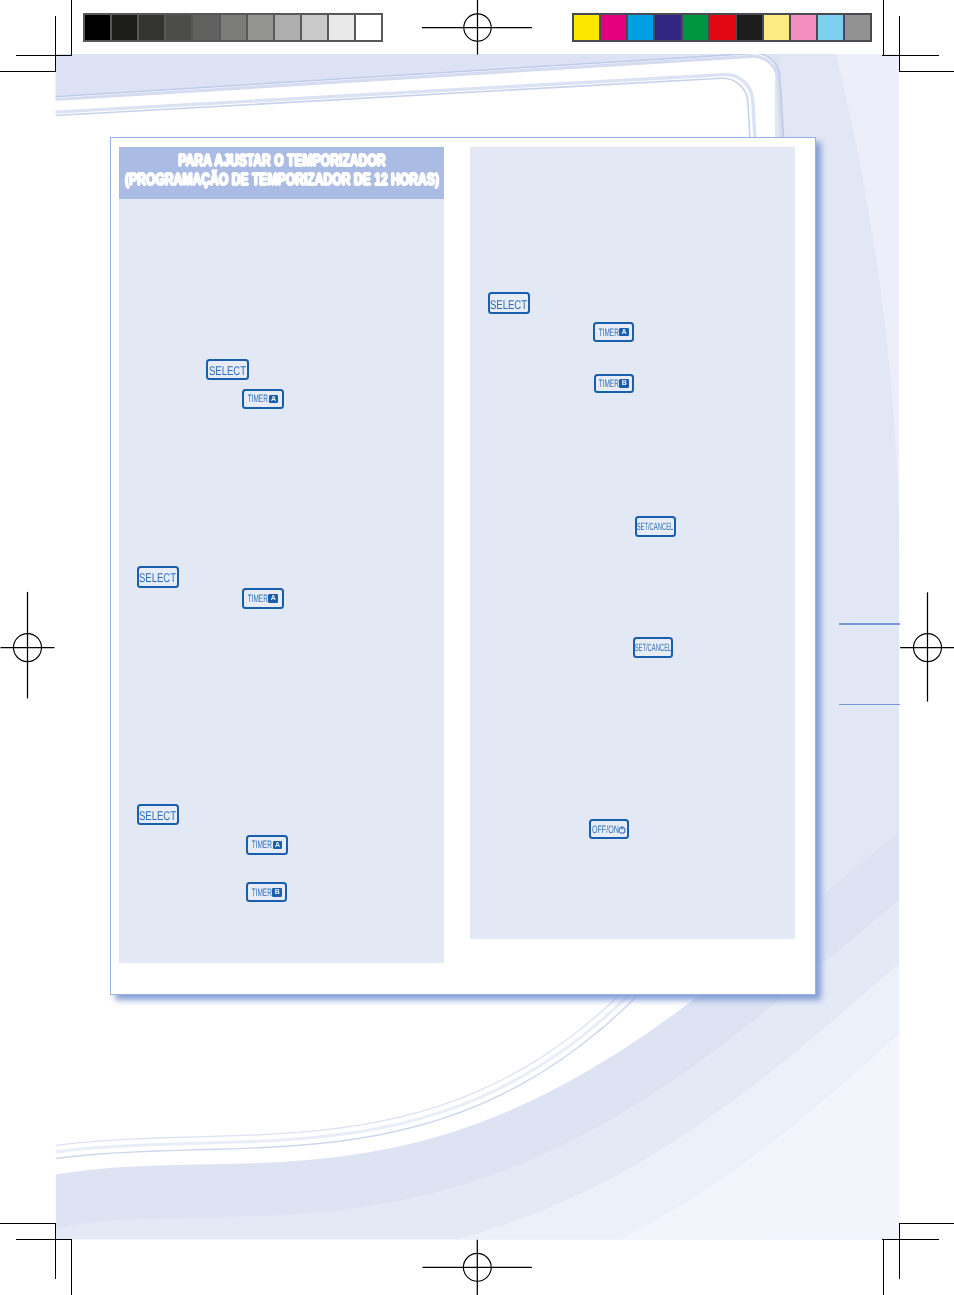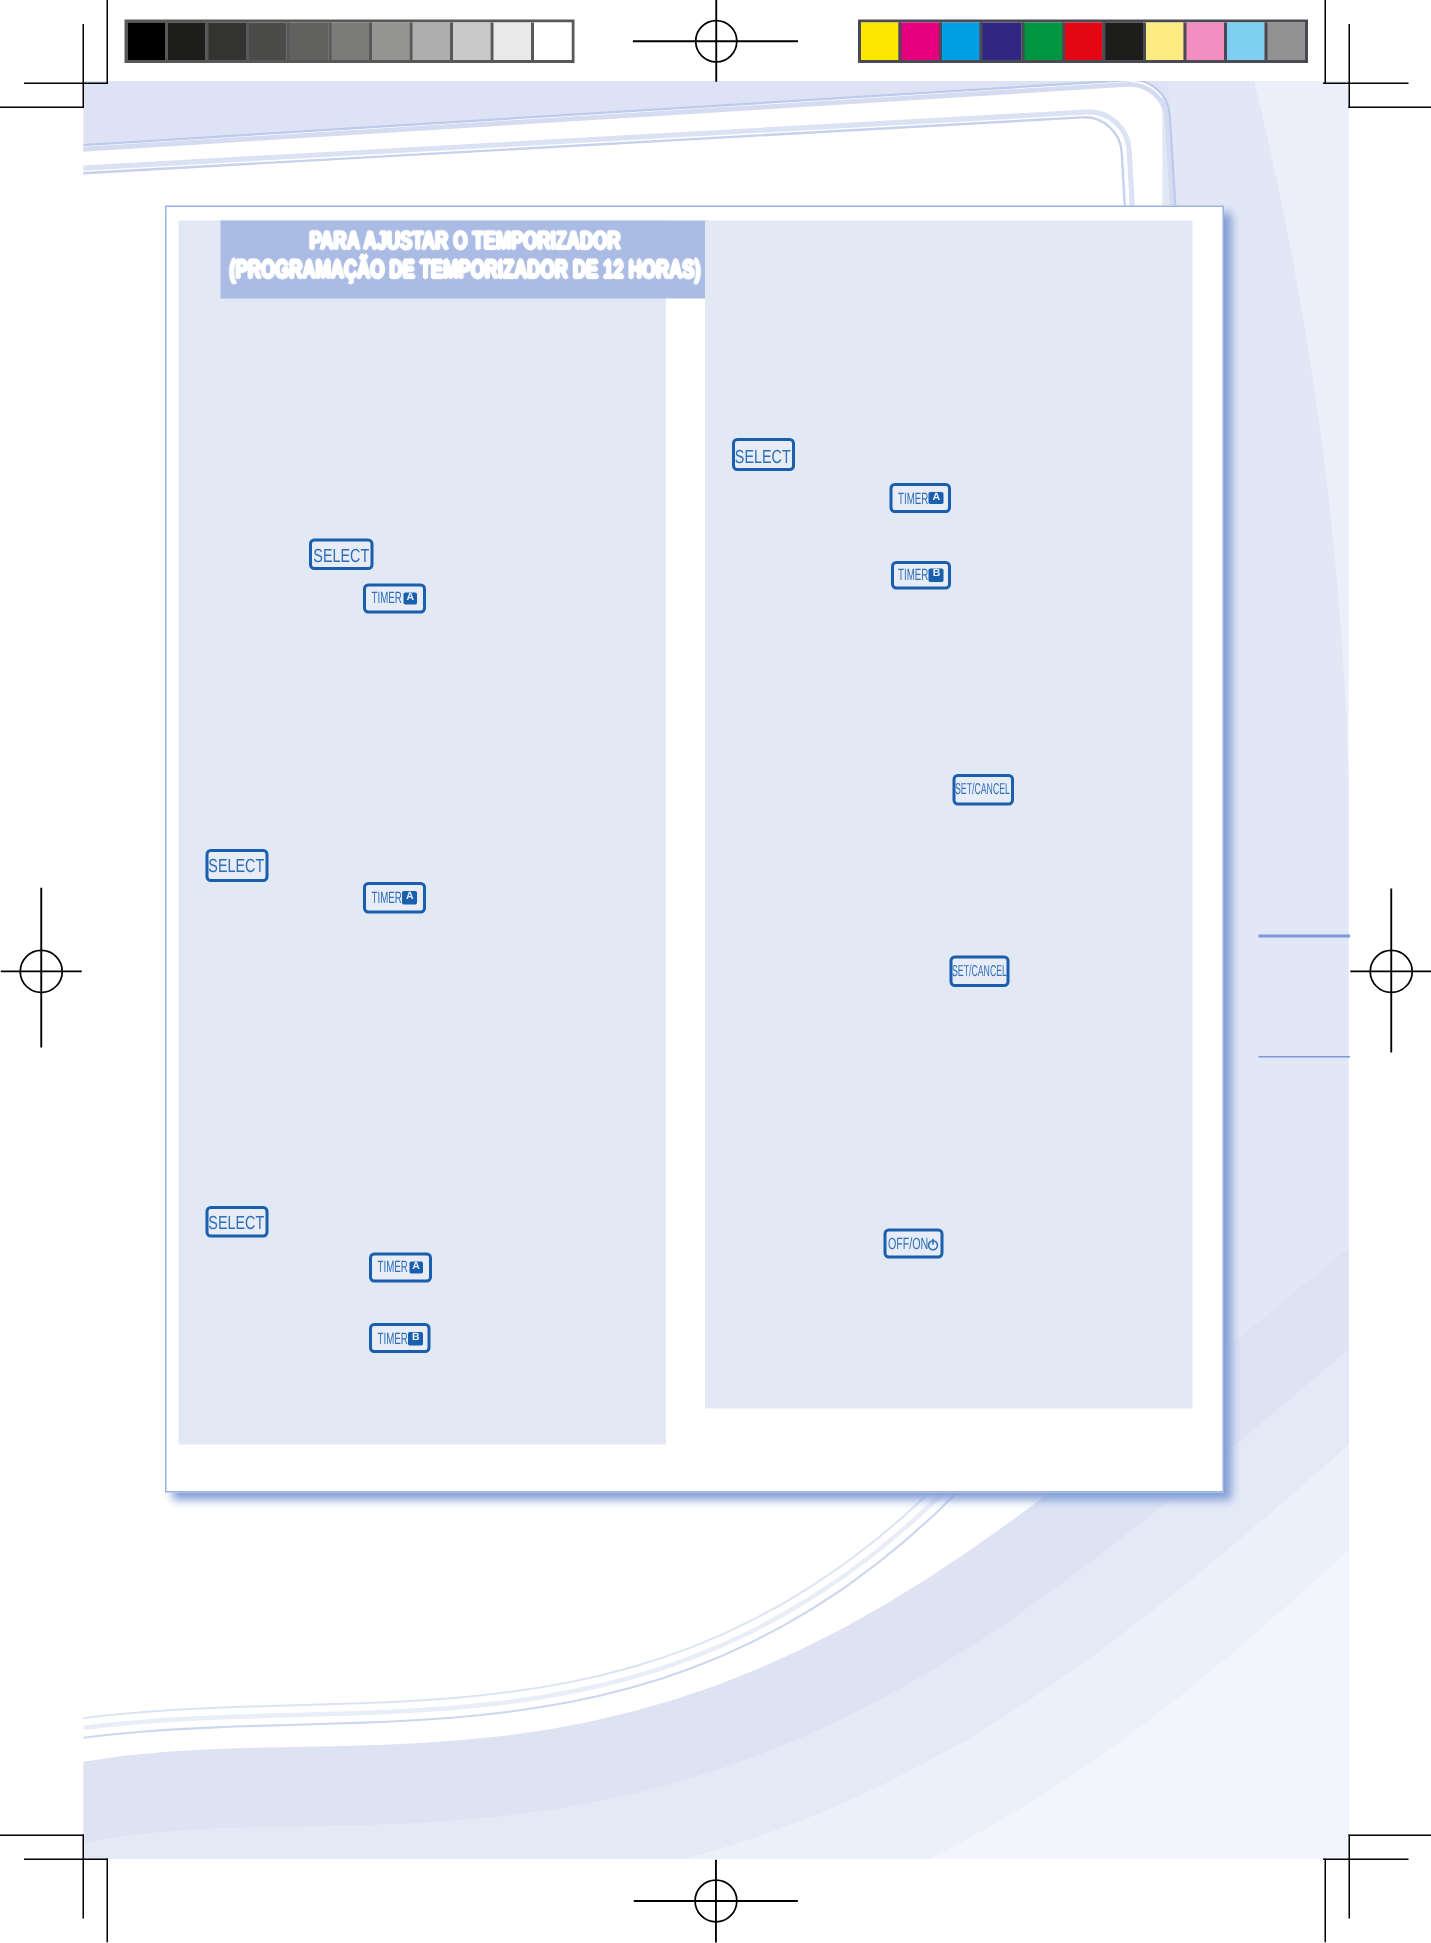--- a/index.html
+++ b/index.html
@@ -16,21 +16,21 @@
 
   
   #artwork{position:absolute;left:0;top:0;width:954px;height:1295px;}
 
   
   #card{position:absolute;left:110px;top:137px;width:706px;height:858px;
         background:#fff;border:1.4px solid #9aafe2;box-sizing:border-box;}
   #cardshadow{position:absolute;left:114.5px;top:141.5px;width:706px;height:858px;
         background:#7e9ad4;filter:blur(3.2px);opacity:.97;}
   .panel{position:absolute;background:#e3e8f5;}
-  #hdr{position:absolute;background:#aabbe4;margin-left:28px;}
+  #hdr{position:absolute;background:#aabbe4;}
   .htext{color:#fff;font-weight:bold;text-align:center;line-height:17px;
          letter-spacing:0px;white-space:nowrap;
          width:700px;left:-187.25px;transform:scaleX(0.715);transform-origin:center center;
          text-shadow:0 0 1px #fff,0 0 1px #fff,0 0 1.5px #fff,0 0 2px #fff,
                      1.1px 0 0 #fff,-1.1px 0 0 #fff,0 .7px 0 #fff,0 -.7px 0 #fff;
          opacity:.999;}
 
   
   .btn{position:absolute;box-sizing:border-box;border:2.05px solid #1a5fae;
        border-radius:3.5px;background:#e7ecf7;color:#2f6fb8;

